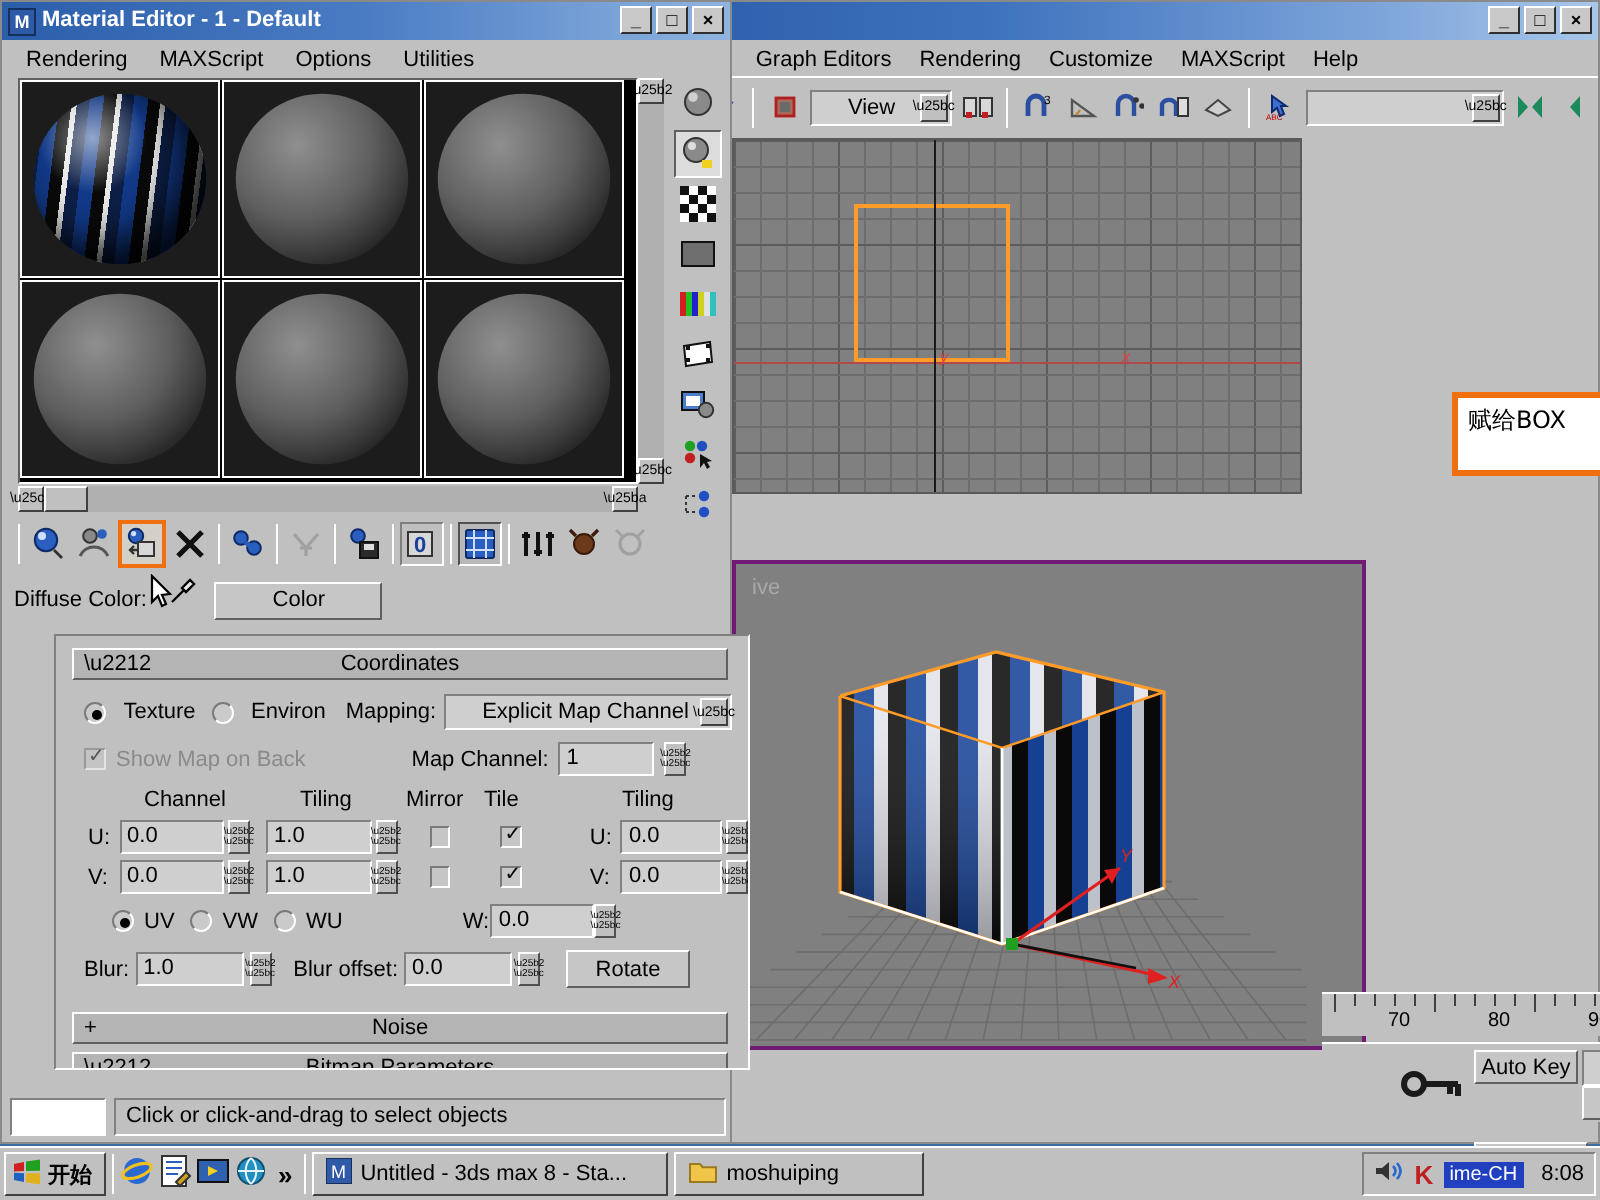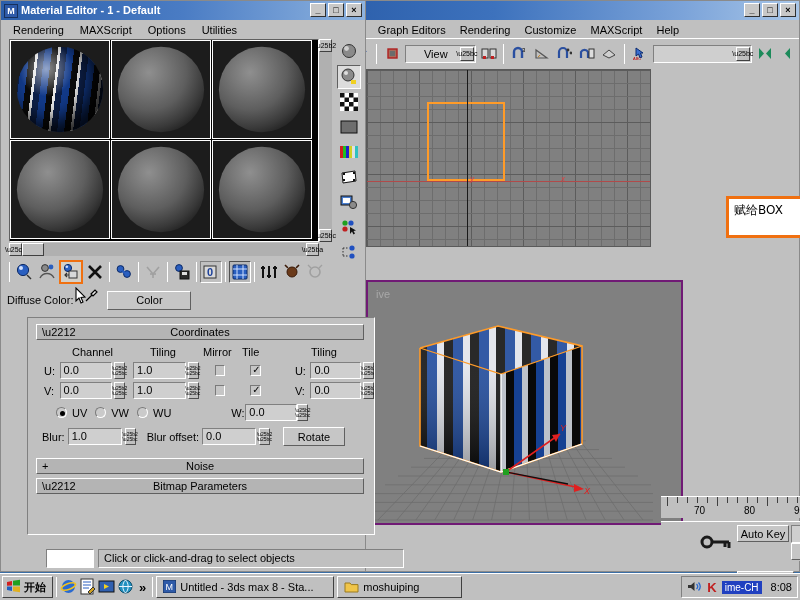--- a/index.html
+++ b/index.html
@@ -113,21 +113,21 @@
   .vtool { width:24px; height:24px; margin:1px 2px; background:#c0c0c0;
      border:1px solid transparent; display:flex; align-items:center; justify-content:center; }
   .vtool.sel { border-color:#606060 #fff #fff #606060; background:#dcdcdc; }
   #me-toolrow { position:absolute; left:6px; top:258px; width:352px; height:26px;
      display:flex; align-items:center; gap:1px; }
   #me-maprow { position:absolute; left:6px; top:288px; width:352px; height:22px;
      display:flex; align-items:center; gap:4px; }
   #me-rollouts { position:absolute; left:26px; top:316px; width:348px; height:218px;
      background:#c0c0c0; border:1px solid; border-color:#808080 #fff #fff #808080;
      overflow:hidden; }
-  #me-status { position:absolute; left:4px; top:548px; width:358px; height:19px; display:flex; gap:4px;margin-left:41px; }
+  #me-status { position:absolute; left:4px; top:548px; width:358px; height:19px; display:flex; gap:4px; }
   #me-status .b1 { width:48px; background:#fff; border:1px solid;
      border-color:#808080 #fff #fff #808080; }
   #me-status .b2 { flex:1; background:#c0c0c0; border:1px solid;
      border-color:#808080 #fff #fff #808080; padding:2px 5px; font-size:11px; }
 
   .me-field { background:#cfcfcf; border:1px solid; border-color:#808080 #fff #fff #808080;
      height:17px; font-size:11px; padding:1px 3px; }
   .spin { width:11px; height:17px; background:#c0c0c0; border:1px solid;
      border-color:#fff #505050 #505050 #fff; display:flex; flex-direction:column;
      align-items:center; justify-content:center; font-size:5px; line-height:5px; }
@@ -650,21 +650,39 @@
       </span>
       <div class="abtn" style="width:84px;height:19px">Color</div>
     </div>
 
     <div id="me-rollouts">
       <div class="rollhdr" style="margin:6px 10px 0 8px;">
         <span class="pm">\u2212</span>
         <span>Coordinates</span>
       </div>
 
-
+      <div style="display:flex;align-items:center;gap:4px;margin:7px 8px 0 14px;">
+        <span class="radio on"></span>
+        <span class="lbl">Texture</span>
+        <span class="radio" style="margin-left:4px"></span>
+        <span class="lbl">Environ</span>
+        <span class="lbl" style="margin-left:6px">Mapping:</span>
+        <div class="combo" style="width:148px;height:18px">
+          <span>Explicit Map Channel</span>
+          <span class="arrow">\u25bc</span>
+        </div>
+      </div>
+
+      <div style="display:flex;align-items:center;gap:5px;margin:6px 8px 0 14px;">
+        <span class="chk on" style="opacity:.55"></span>
+        <span class="lbl" style="color:#8a8a8a">Show Map on Back</span>
+        <span class="lbl" style="margin-left:48px">Map Channel:</span>
+        <span class="me-field" style="width:48px">1</span>
+        <span class="spin">\u25b2<br>\u25bc</span>
+      </div>
 
       <div style="position:relative;height:15px;margin-top:6px;font-size:11px;">
         <span style="position:absolute;left:44px">Channel</span>
         <span style="position:absolute;left:122px">Tiling</span>
         <span style="position:absolute;left:175px">Mirror</span>
         <span style="position:absolute;left:214px">Tile</span>
         <span style="position:absolute;left:283px">Tiling</span>
       </div>
 
       <div style="display:flex;align-items:center;gap:2px;margin:1px 0 0 16px;font-size:11px">

